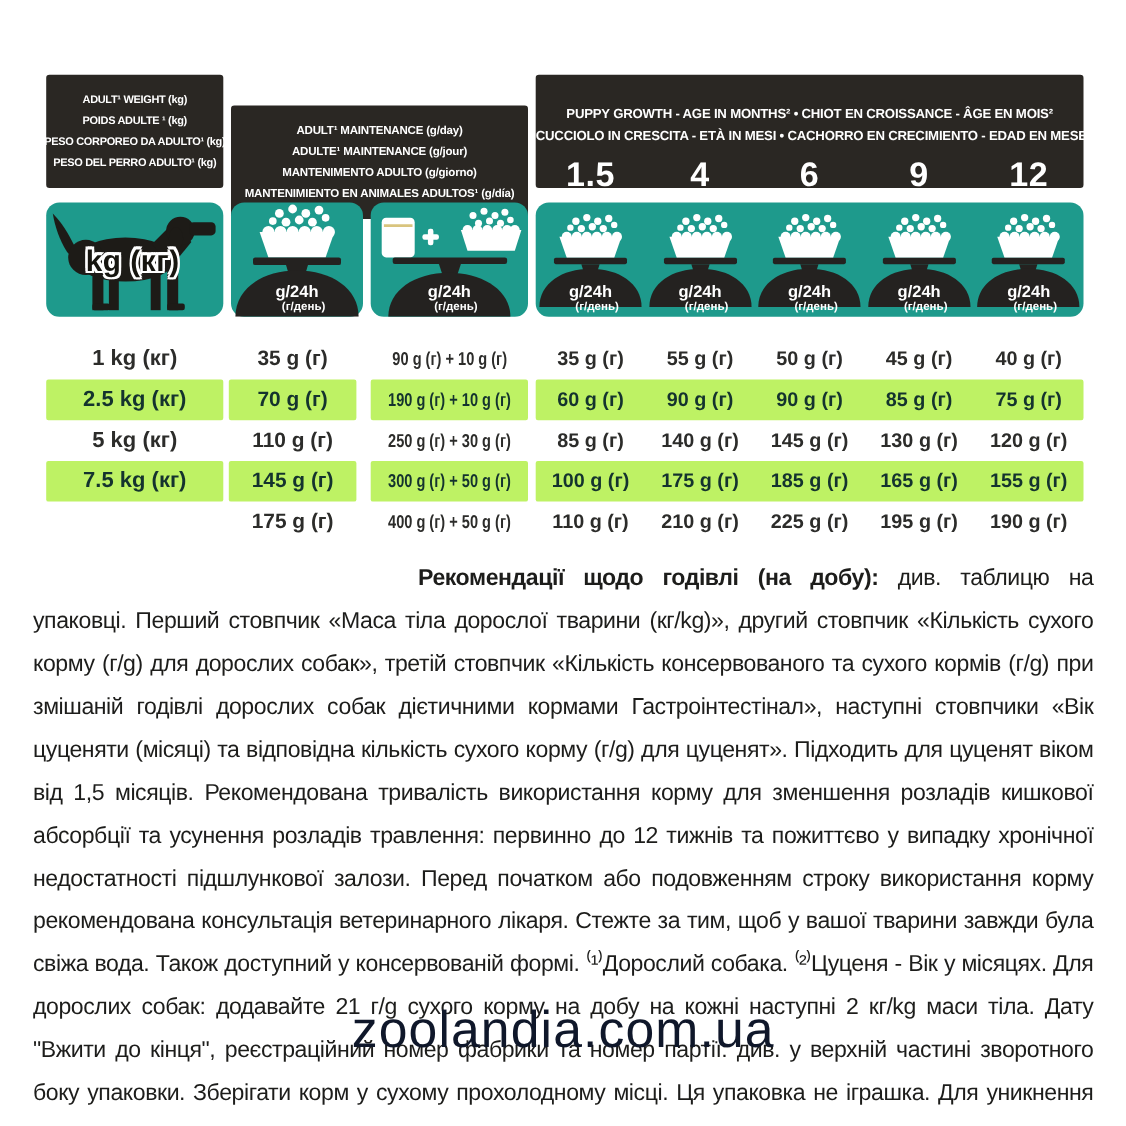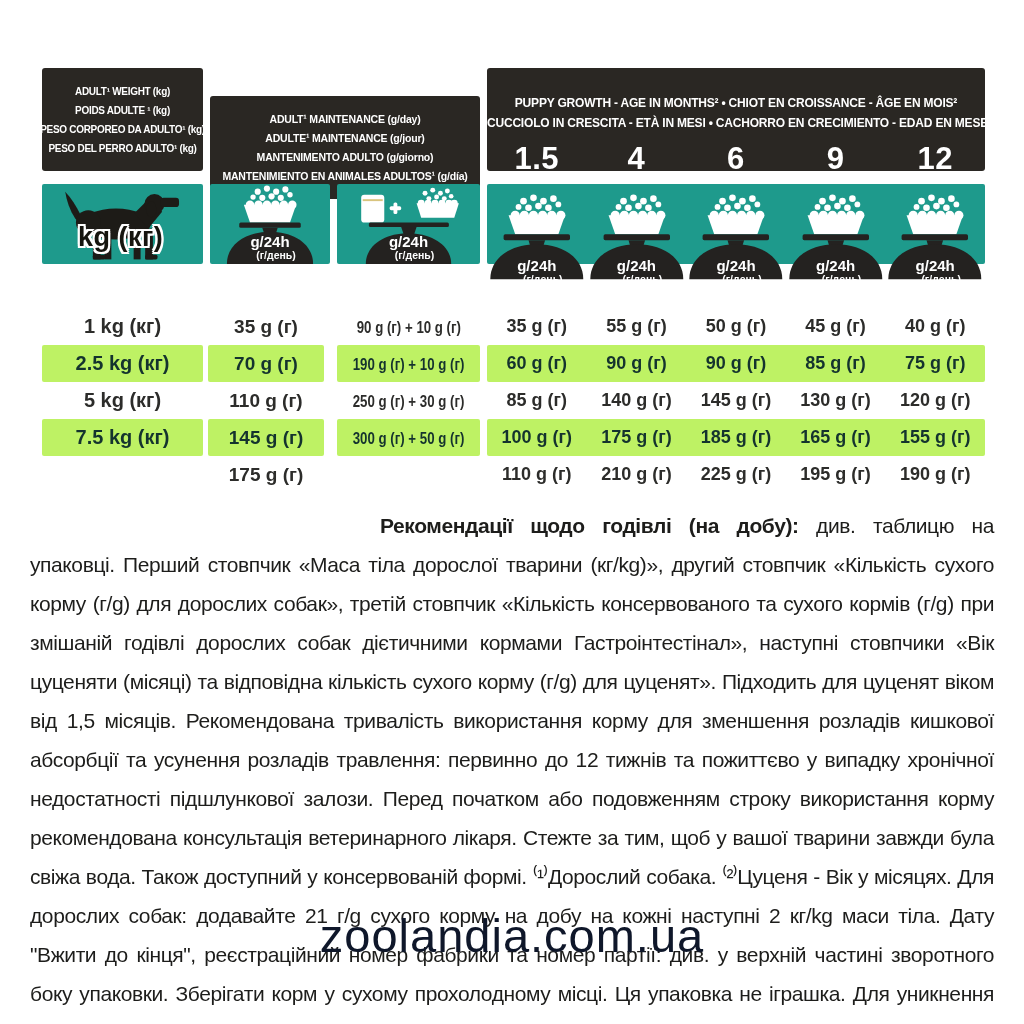--- a/index.html
+++ b/index.html
@@ -17,21 +17,21 @@
   .hdr-maint{left:210px;width:270px;margin-top:28px;}
   .hdr-puppy{left:487px;width:498px;justify-content:flex-start;padding-top:0;}
   .hdr-line{font-size:10px;line-height:19px;letter-spacing:-0.3px;white-space:nowrap;}
   .hdr-maint .hdr-line{font-size:10.5px;letter-spacing:-0.2px;}
   .hdr-puppy .hdr-line{font-size:12px;line-height:20px;letter-spacing:-0.2px;}
   .hdr-puppy .lines{padding-top:25px;}
   .ages{display:flex;margin-top:8px;}
   .age{flex:1;text-align:center;font-size:31px;font-weight:700;letter-spacing:0.5px;}
   
   .panel{
-    position:absolute;top:184px;height:80px;background:#1e9a8c;border-radius:2px;
+    position:absolute;top:184px;height:104px;background:#1e9a8c;border-radius:12px;
   }
   .p-dog{left:42px;width:161px;}
   .p-dry{left:210px;width:120px;}
   .p-mix{left:337px;width:143px;}
   .p-pup{left:487px;width:498px;display:flex;}
   .pup-cell{position:relative;flex:1;height:104px;}
   .panel svg{display:block;width:100%;height:100%;}
   .kg-label{
     position:absolute;left:36px;top:38px;font-size:27px;font-weight:800;color:#16150f;
     letter-spacing:0.5px;
@@ -401,20 +401,21 @@
       <span>100 g (г)</span>
       <span>175 g (г)</span>
       <span>185 g (г)</span>
       <span>165 g (г)</span>
       <span>155 g (г)</span>
     </div>
   </div>
 
   <div class="t-row r5">
     <div class="t-cell c2">175 g (г)</div>
+    <div class="t-cell c3"><span class="fit">400 g (г) + 50 g (г)</span></div>
     <div class="t-cell cp">
       <span>110 g (г)</span>
       <span>210 g (г)</span>
       <span>225 g (г)</span>
       <span>195 g (г)</span>
       <span>190 g (г)</span>
     </div>
   </div>
 
   <p class="notes"><b>Рекомендації щодо годівлі (на добу):</b> <span>див. таблицю на упаковці. Перший стовпчик «Маса тіла дорослої тварини (кг/kg)», другий стовпчик «Кількість сухого корму (г/g) для дорослих собак», третій стовпчик «Кількість консервованого та сухого кормів (г/g) при змішаній годівлі дорослих собак дієтичними кормами Гастроінтестінал», наступні стовпчики «Вік цуценяти (місяці) та відповідна кількість сухого корму (г/g) для цуценят». Підходить для цуценят віком від 1,5 місяців. Рекомендована тривалість використання корму для зменшення розладів кишкової абсорбції та усунення розладів травлення: первинно до 12 тижнів та пожиттєво у випадку хронічної недостатності підшлункової залози. Перед початком або подовженням строку використання корму рекомендована консультація ветеринарного лікаря. Стежте за тим, щоб у вашої тварини завжди була свіжа вода. Також доступний у консервованій формі. ⁽¹⁾Дорослий собака. ⁽²⁾Цуценя - Вік у місяцях. Для дорослих собак: додавайте 21 г/g сухого корму на добу на кожні наступні 2 кг/kg маси тіла. Дату "Вжити до кінця", реєстраційний номер фабрики та номер партії: див. у верхній частині зворотного боку упаковки. Зберігати корм у сухому прохолодному місці. Ця упаковка не іграшка. Для уникнення ризику травмування зберігайте її в недоступному для дітей та тварин місці.</span></p>

